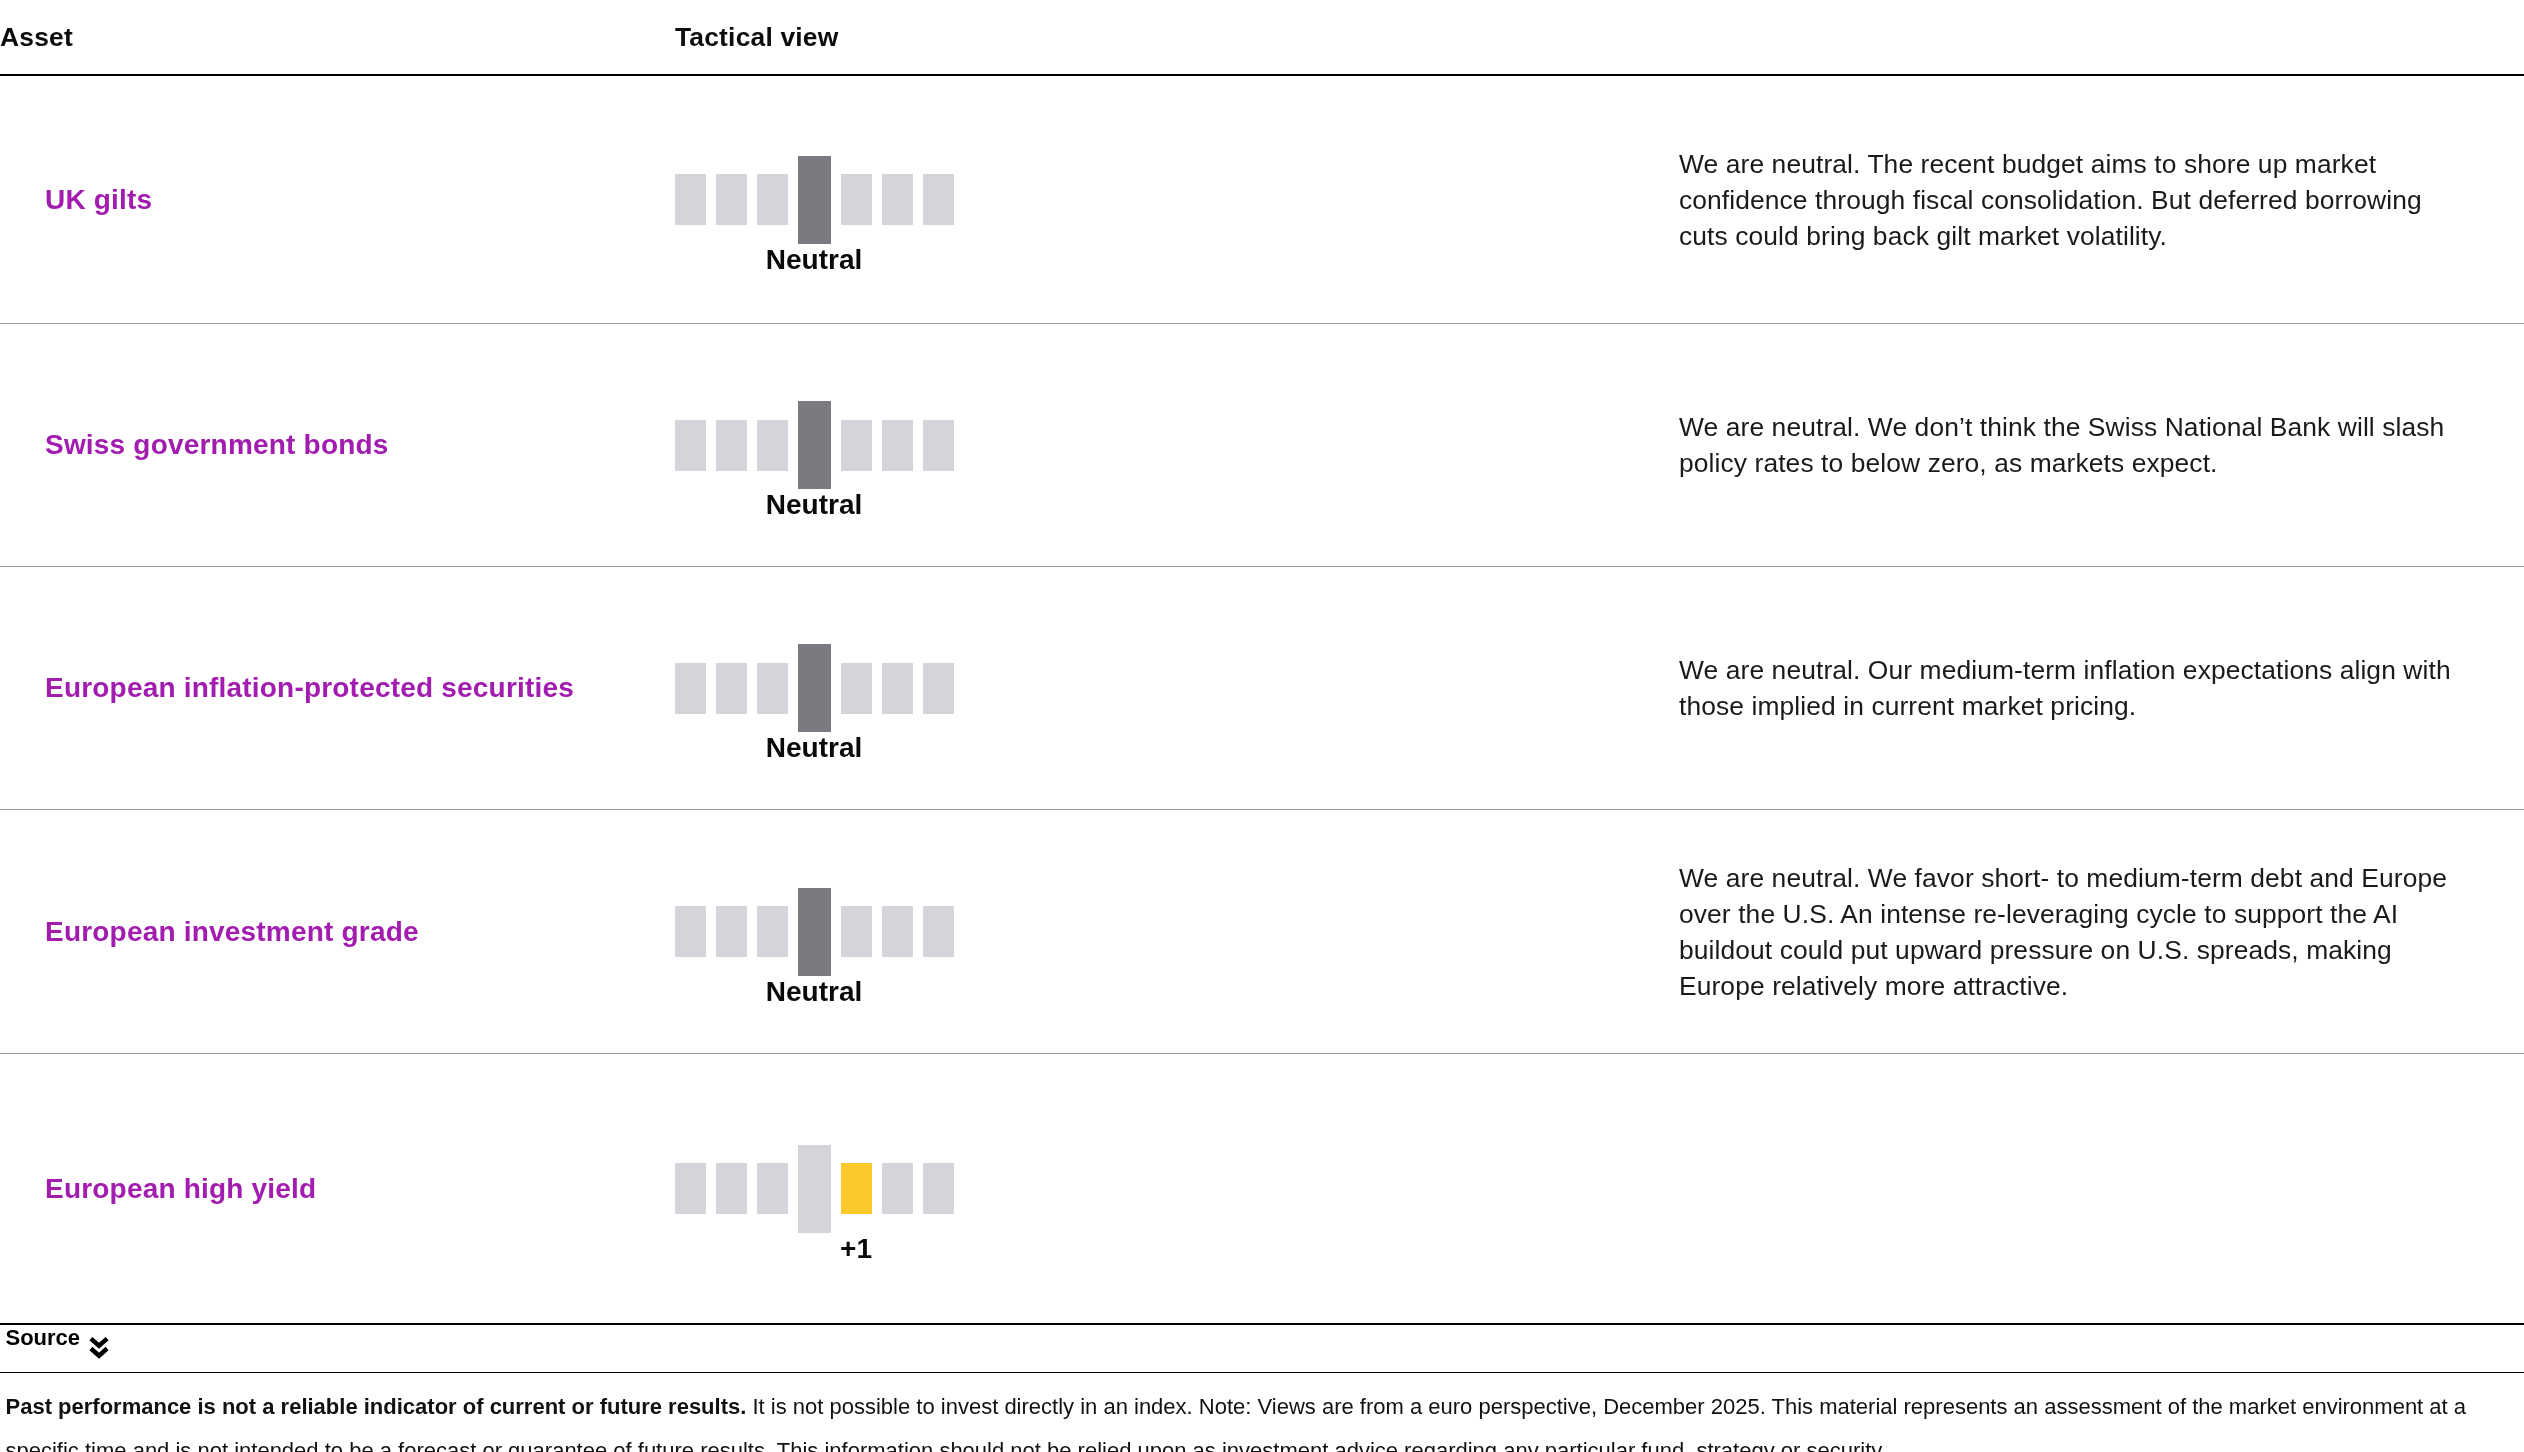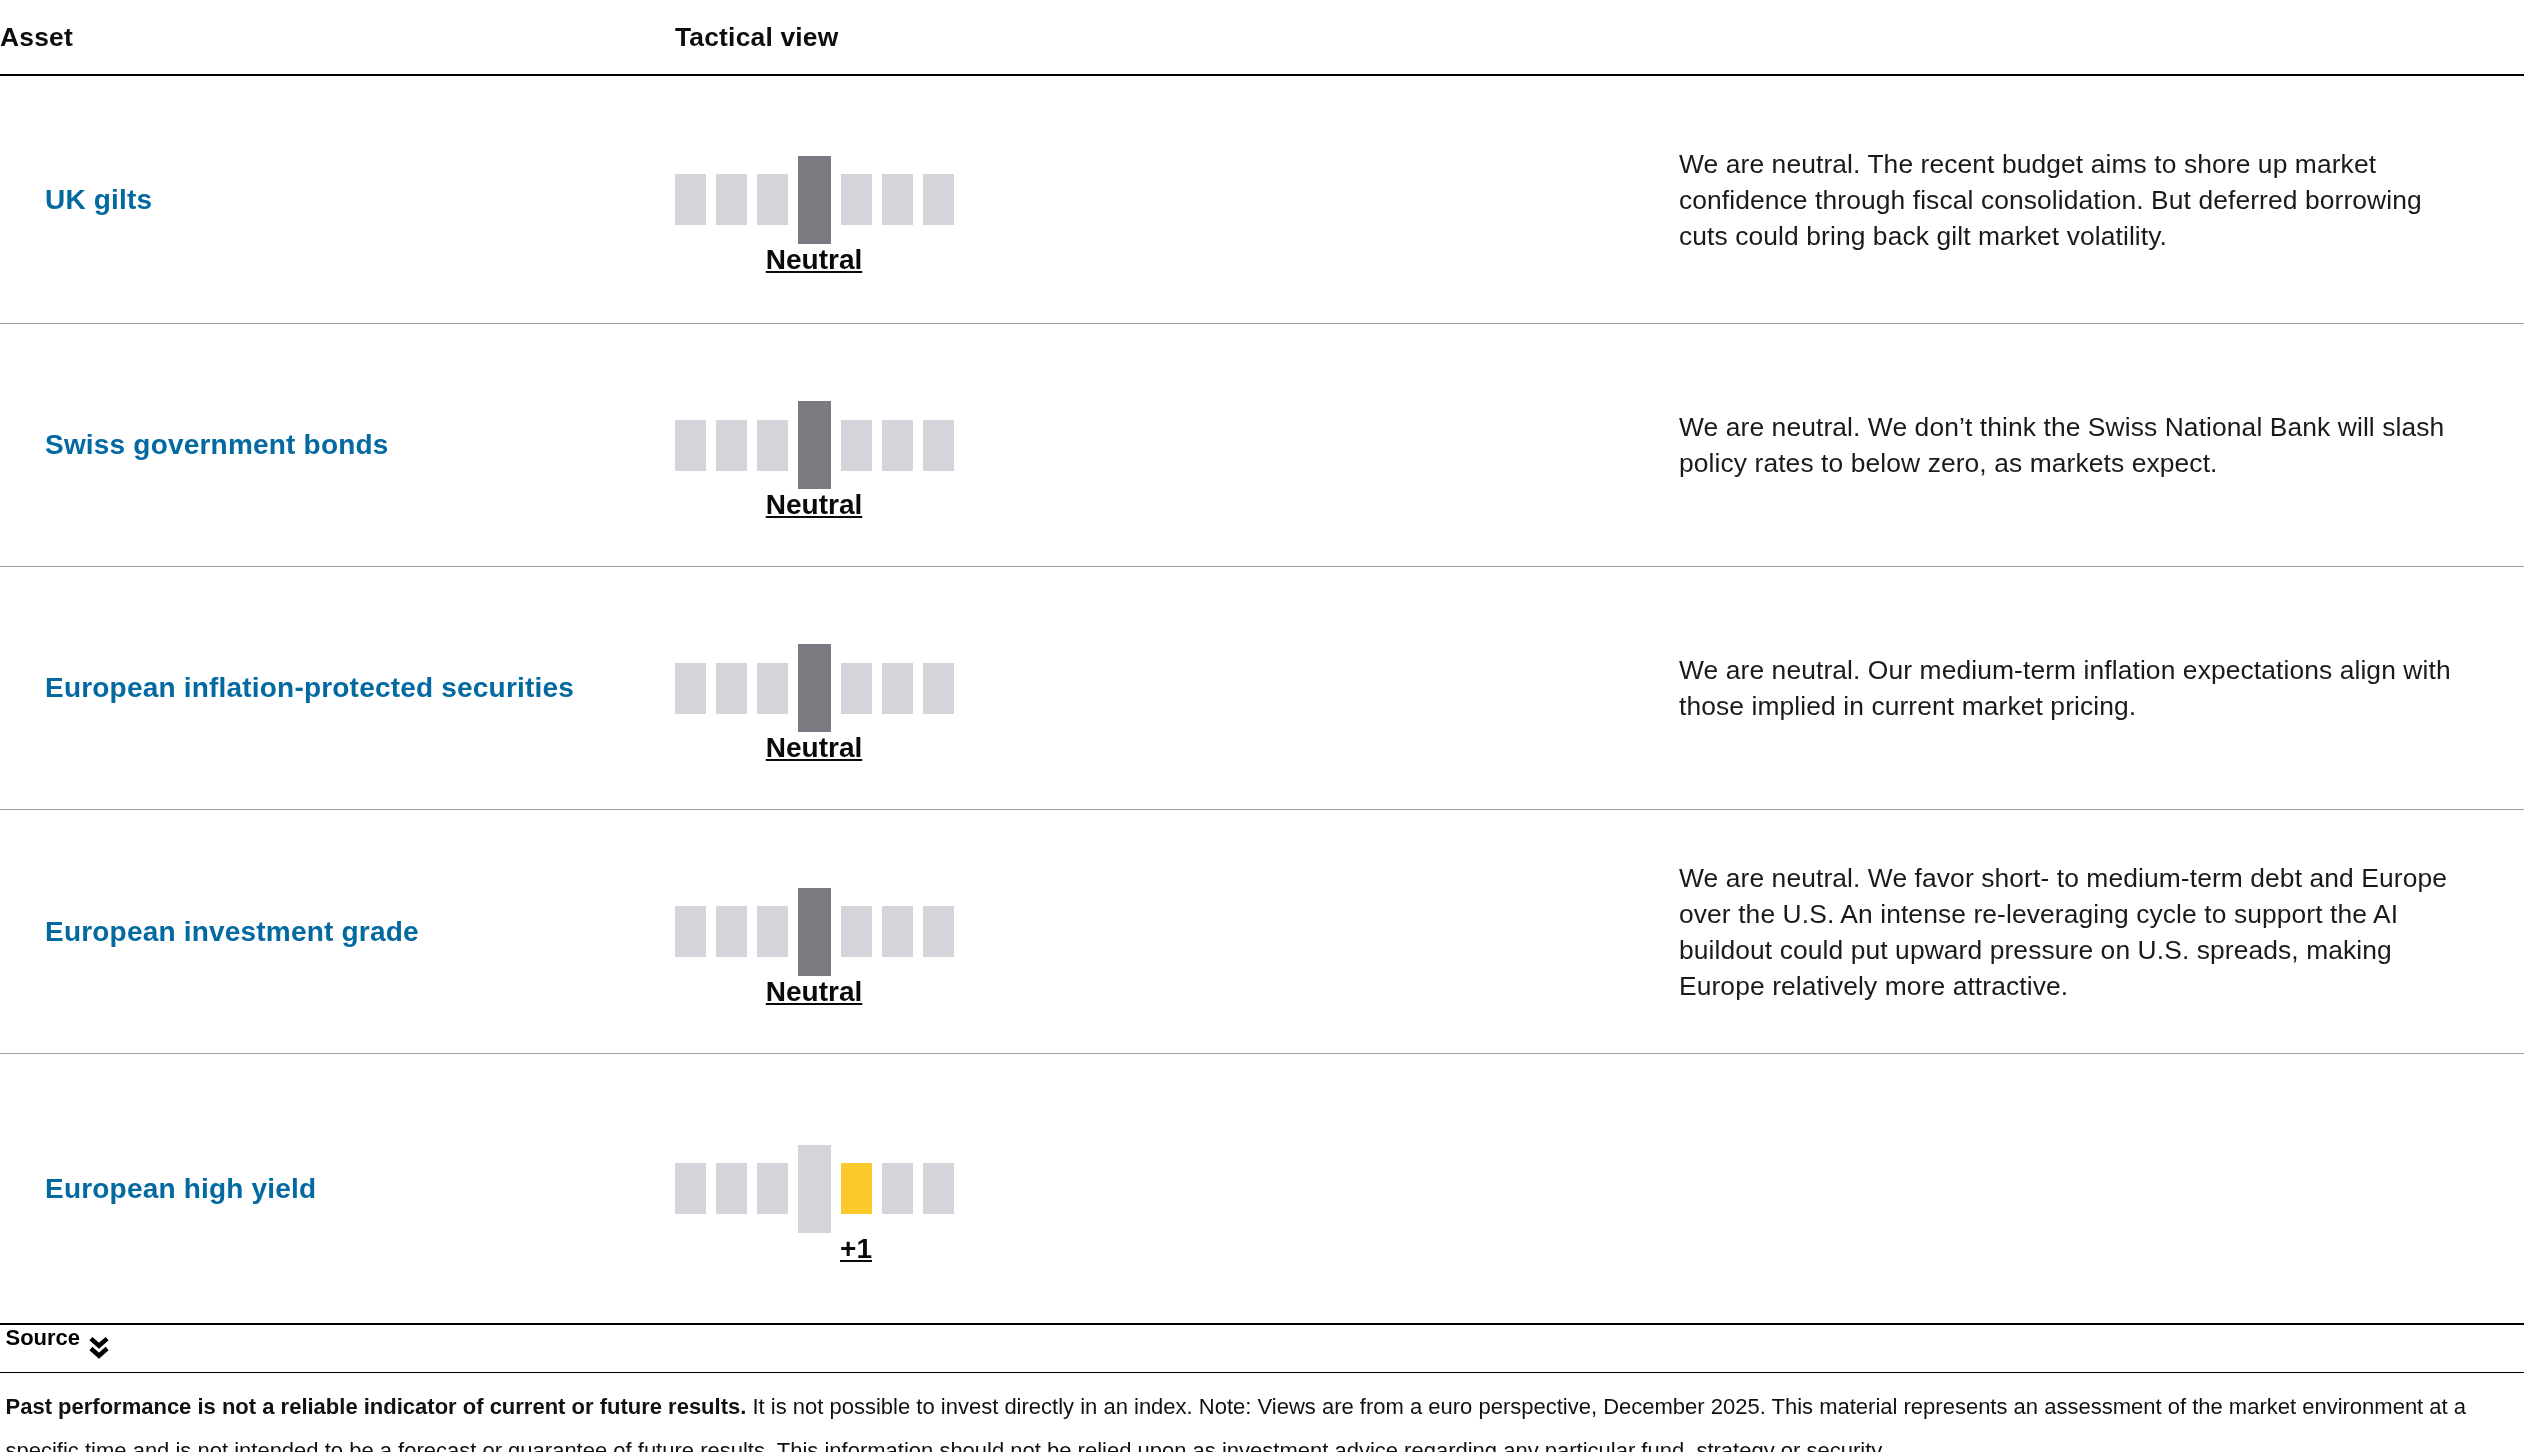--- a/index.html
+++ b/index.html
@@ -29,37 +29,37 @@
   }
   .cell-asset { }
   .cell-commentary { padding-right:66px; }
 
   .rows { border-bottom:2.7px solid #000; }
   .trow { border-bottom:1.8px solid #9e9e9e; }
   .trow:last-child { border-bottom:none; }
 
   .asset-cell { display:flex; align-items:center; padding-left:45px; }
   .asset-label {
-    font-size:28px; font-weight:700; color:#0369a1; letter-spacing:0.2px;
+    font-size:28px; font-weight:700; color:#a21caf; letter-spacing:0.2px;
   }
 
   
   .tactical-cell { display:flex; flex-direction:column; justify-content:center; }
   .meter-wrap { position:relative; width:292px; }
   .meter {
     display:flex; align-items:center; height:88px;
   }
   .sq { width:31px; height:51px; margin-right:10px; flex:0 0 auto; }
   .sq:last-child { margin-right:0; }
   .sq.tall { height:88px; width:33px; }
   .meter-caption {
     position:absolute; top:88px;
     transform:translateX(-50%);
     font-size:28px; font-weight:700; color:#0a0a0a;
-    white-space:nowrap; line-height:31px; margin-top:0px;text-decoration:underline;
+    white-space:nowrap; line-height:31px; margin-top:0px;
   }
 
   
   .commentary-cell { display:flex; flex-direction:column; justify-content:center; }
   .commentary-text {
     font-size:26.4px; line-height:36px; color:#1a1a1a; letter-spacing:0.1px;
     max-width:825px;
   }
 
   

